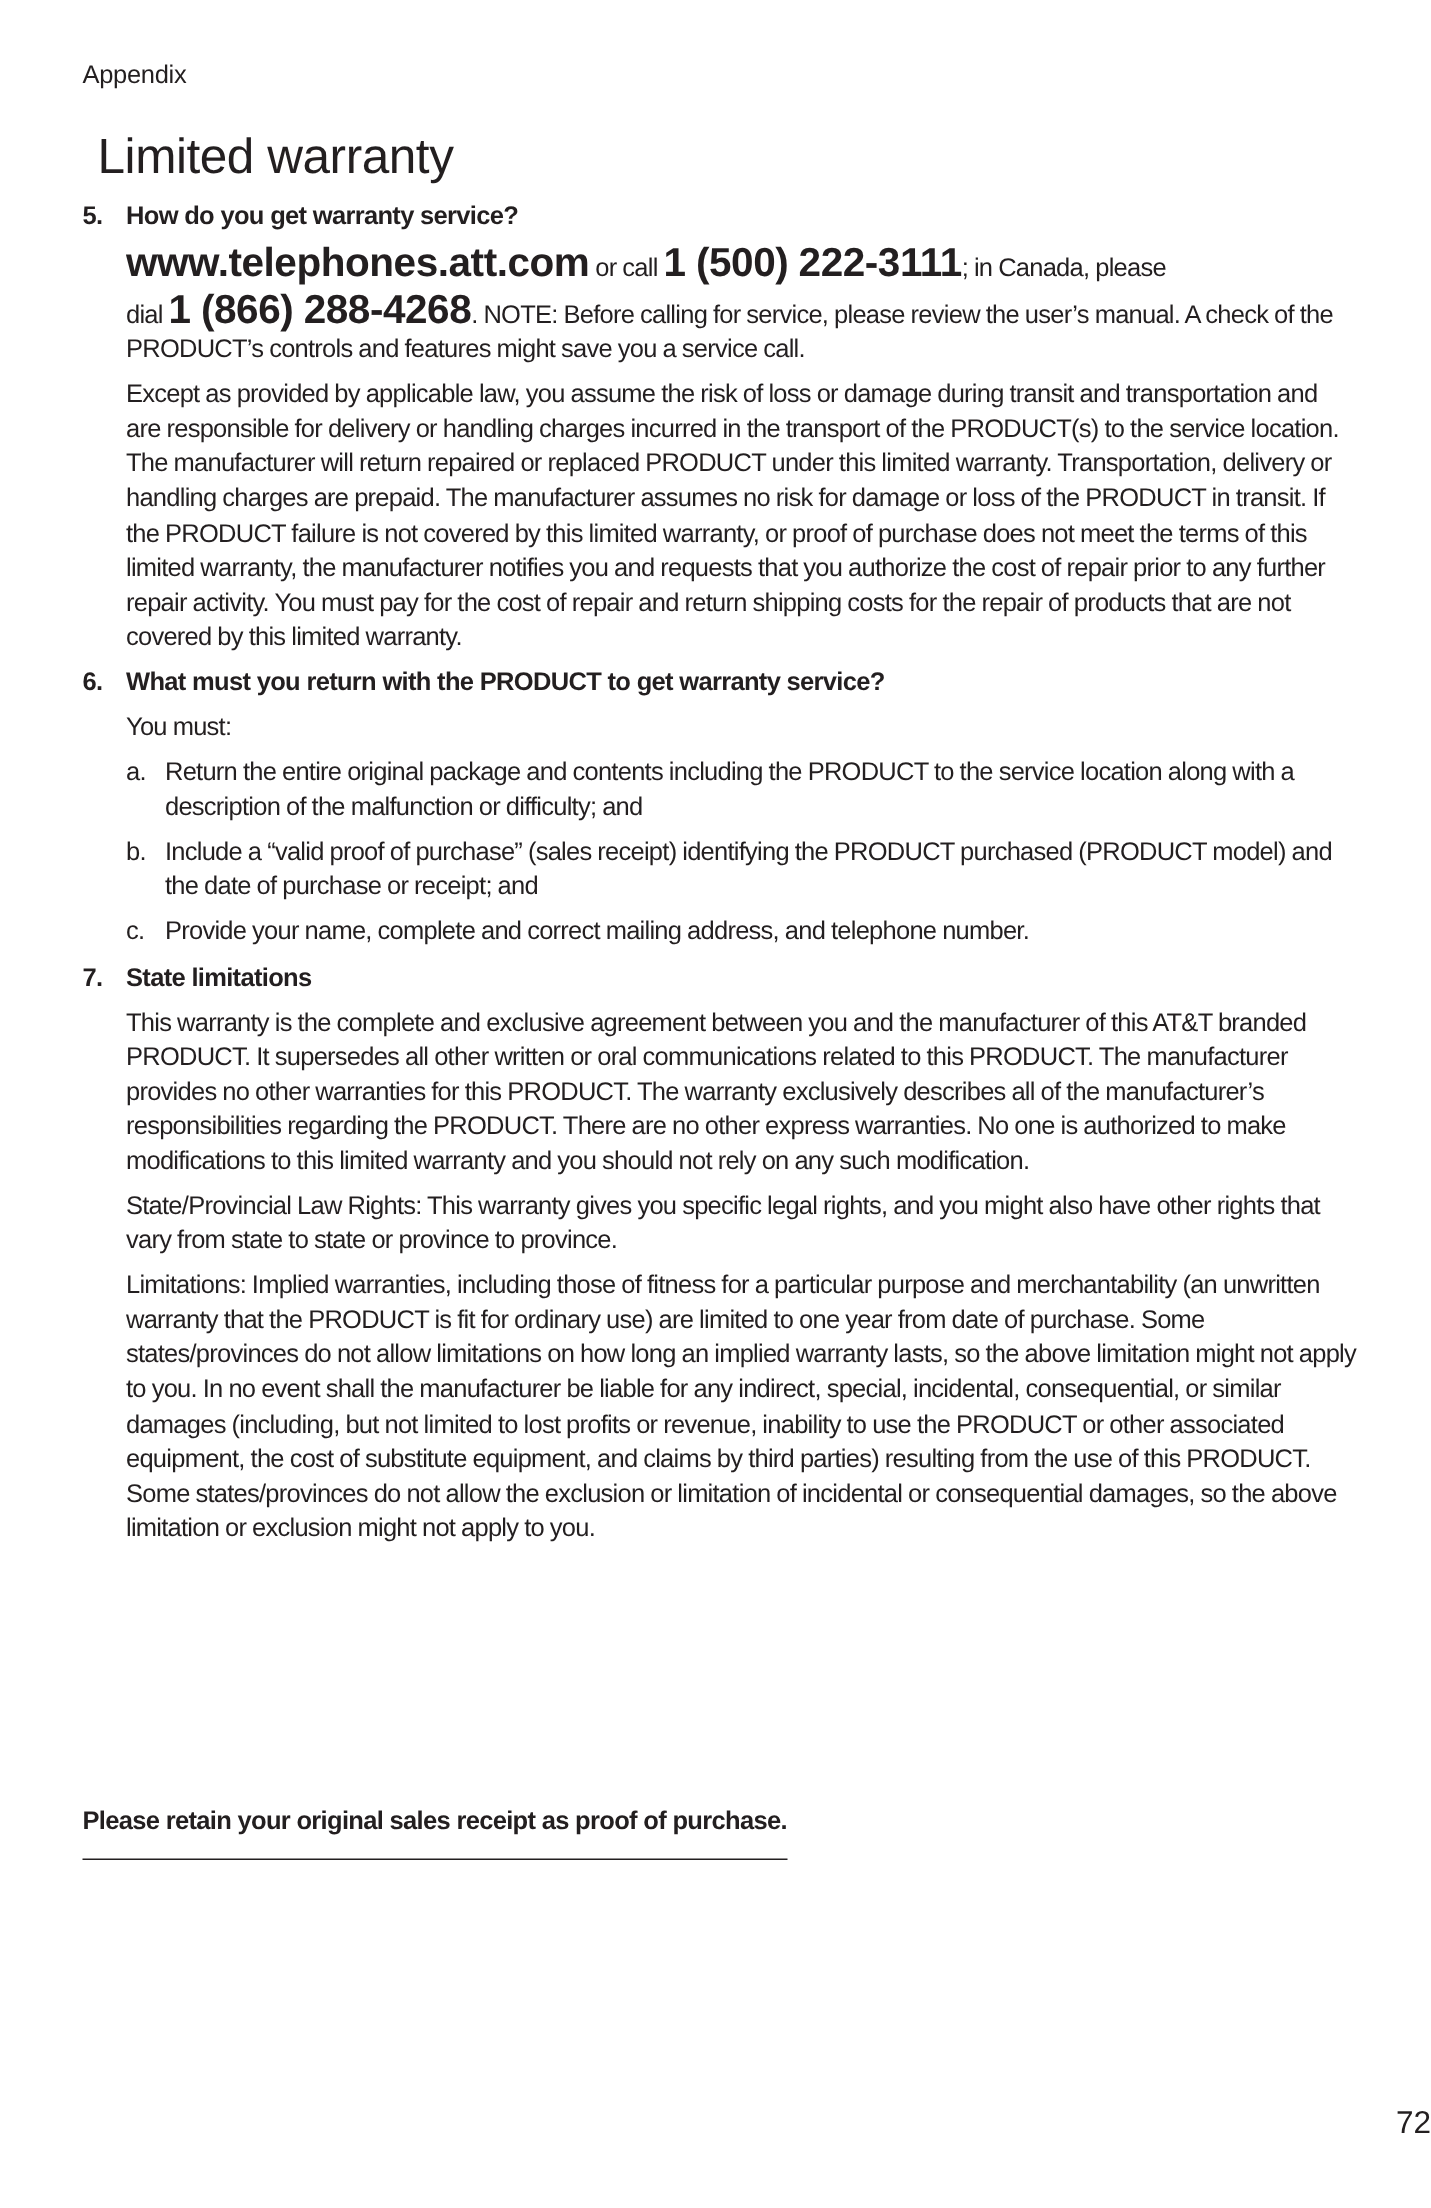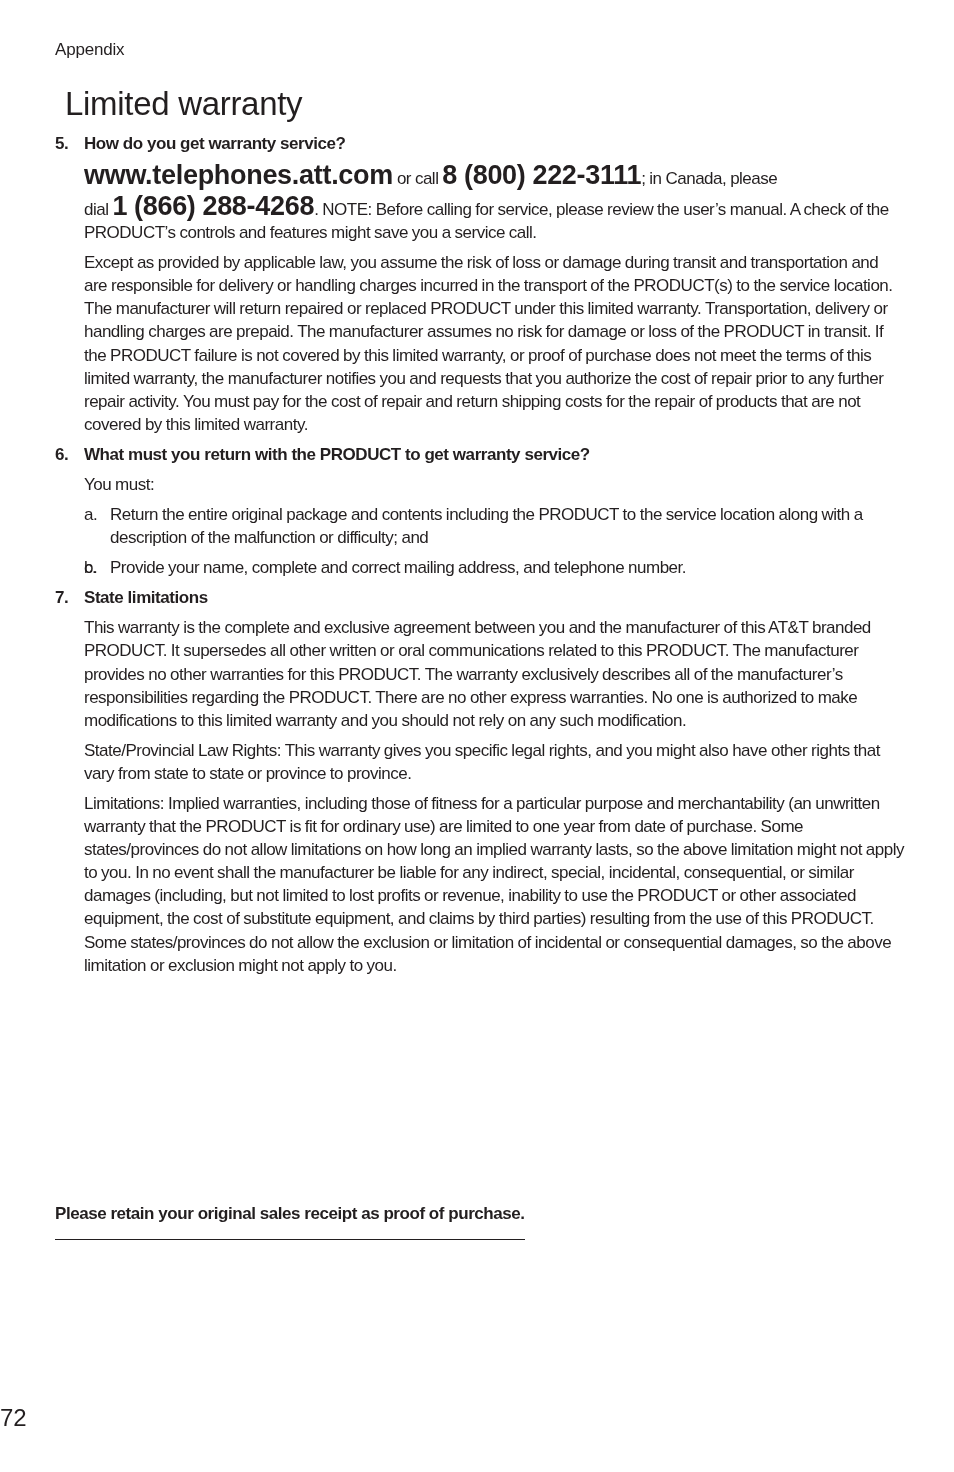--- a/index.html
+++ b/index.html
@@ -37,57 +37,58 @@
       line-height: 23.1px; margin-bottom: 7px; letter-spacing: -0.5px; word-spacing: -0.3px;
     }
     .alist li .letter { position: absolute; left: 0; top: 0; }
     .gap-q { margin-top: 7px; }
     .retain {
       position: absolute; left: 55px; top: 1204px;
       font-weight: bold; font-size: 17px; letter-spacing: -0.45px;
       border-bottom: 1.3px solid #231f20; padding-bottom: 15px;
     }
     .page-number {
-      position: absolute; left: 0; width: 954px; top: 1404px; text-align: left;
-      font-size: 24px;
+      position: absolute; left: 0; width: 954px; top: 1404px; text-align: right;
+      font-size: 21px;
     }
   </style>
 </head>
 <body>
 
 <div class="page">
   <div class="section-label">Appendix</div>
   <h1 class="page-title">Limited warranty</h1>
 
   <div class="content">
 
     <div>
       <p class="q">
         <span class="num">5.</span>
         <span>How do you get warranty service?</span>
       </p>
       <p class="p contact">
-        <span class="l1"><a class="link big">www.telephones.att.com</a><span> or call </span><span class="big">8 (800) 222-3111</span><span>; in Canada, please</span></span><span>dial </span><span class="big">1 (866) 288-4268</span><span>. NOTE: Before calling for service, please review the user’s manual. A check of the PRODUCT’s controls and features might save you a service call.</span>
+        <span class="l1"><a class="link big">www.telephones.att.com</a><span> or call </span><span class="big">1 (500) 222-3111</span><span>; in Canada, please</span></span><span>dial </span><span class="big">1 (866) 288-4268</span><span>. NOTE: Before calling for service, please review the user’s manual. A check of the PRODUCT’s controls and features might save you a service call.</span>
       </p>
       <p class="p">Except as provided by applicable law, you assume the risk of loss or damage during transit and transportation and are responsible for delivery or handling charges incurred in the transport of the PRODUCT(s) to the service location. The manufacturer will return repaired or replaced PRODUCT under this limited warranty. Transportation, delivery or handling charges are prepaid. The manufacturer assumes no risk for damage or loss of the PRODUCT in transit. If the PRODUCT failure is not covered by this limited warranty, or proof of purchase does not meet the terms of this limited warranty, the manufacturer notifies you and requests that you authorize the cost of repair prior to any further repair activity. You must pay for the cost of repair and return shipping costs for the repair of products that are not covered by this limited warranty.</p>
     </div>
 
     <div class="gap-q">
       <p class="q">
         <span class="num">6.</span>
         <span>What must you return with the PRODUCT to get warranty service?</span>
       </p>
       <p class="p">You must:</p>
       <ul class="alist">
         <li>
           <span class="letter">a.</span>
           <span>Return the entire original package and contents including the PRODUCT to the service location along with a description of the malfunction or difficulty; and</span>
         </li>
         <li>
           <span class="letter">b.</span>
+          <span>Include a “valid proof of purchase” (sales receipt) identifying the PRODUCT purchased (PRODUCT model) and the date of purchase or receipt; and</span>
         </li>
         <li>
           <span class="letter">c.</span>
           <span>Provide your name, complete and correct mailing address, and telephone number.</span>
         </li>
       </ul>
     </div>
 
     <div>
       <p class="q">

